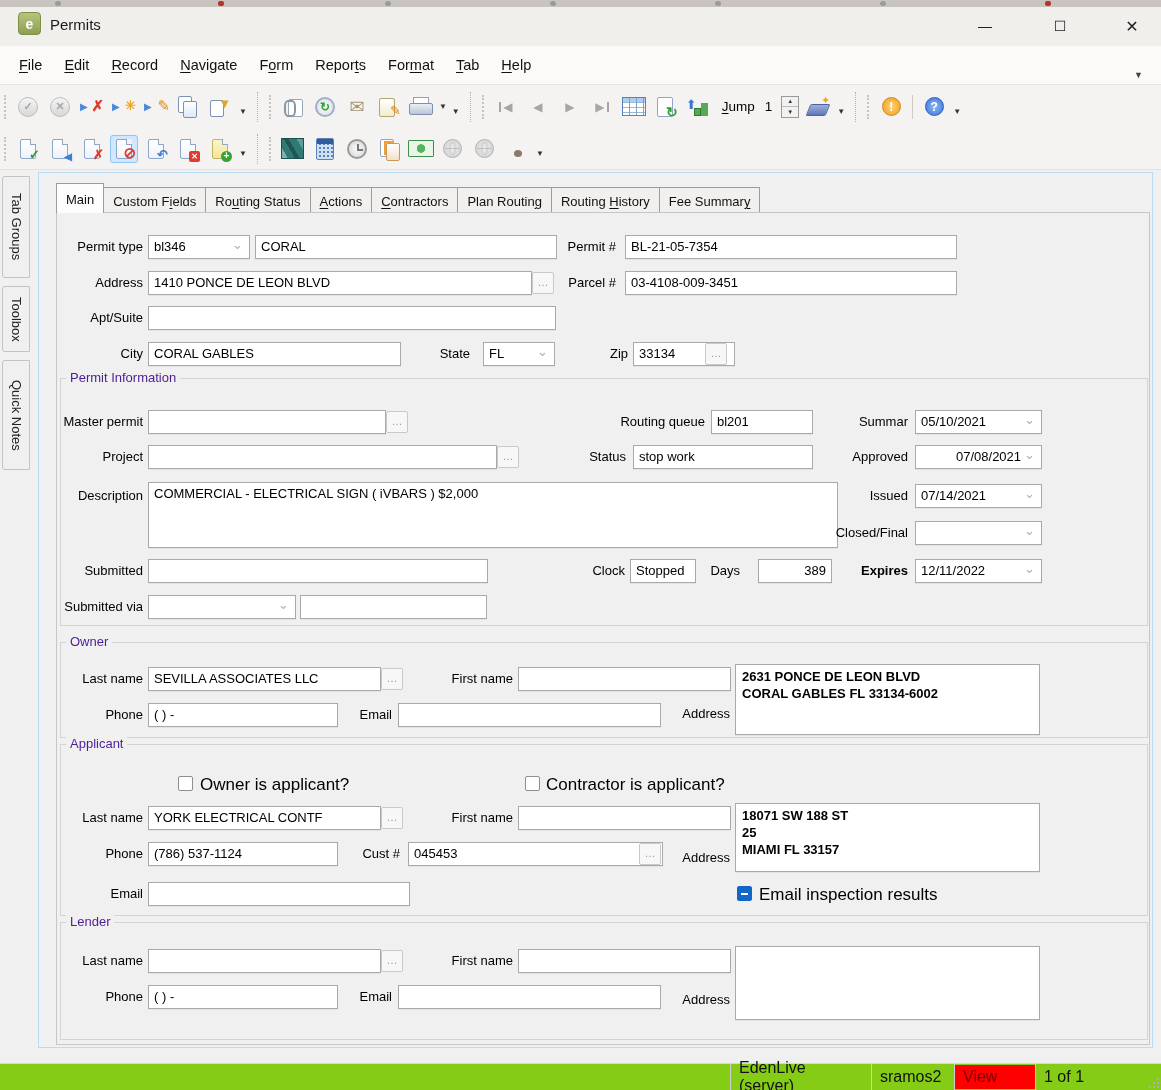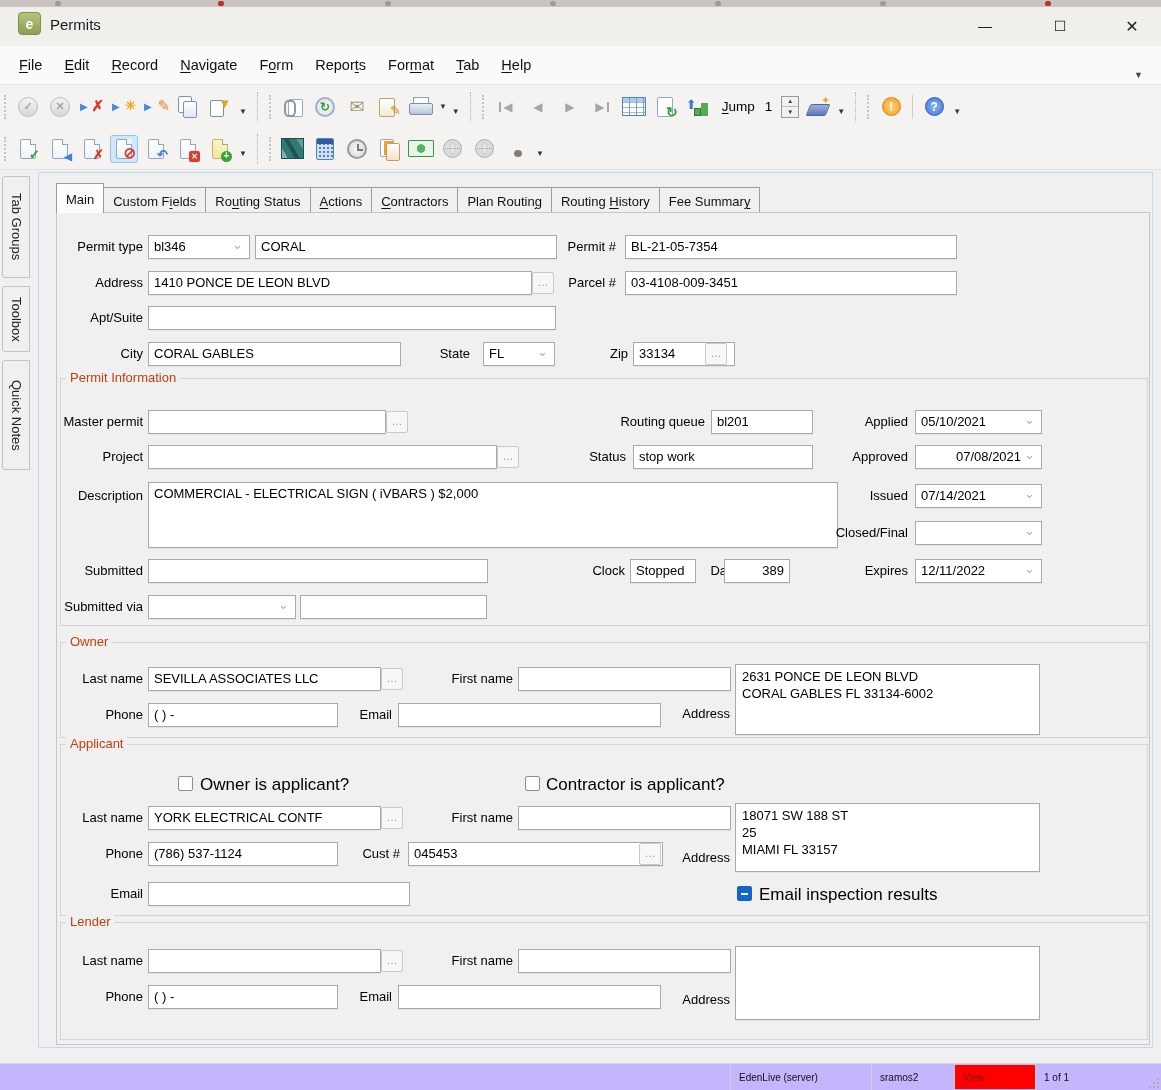--- a/index.html
+++ b/index.html
@@ -132,29 +132,29 @@
   .tab { font-size:13px; color:#111; padding:6px 9px 7px 9px; background:#f1f0ee; border:1px solid #9c9c9c; border-bottom:none; margin-right:-1px; position:relative; height:26px; top:0; }
   .tab.selected { background:#fcfcfc; height:30px; z-index:3; padding-top:8px; }
 
   
   .lbl { position:absolute; font-size:13px; color:#000; text-align:right; height:16px; line-height:16px; white-space:nowrap; }
   .tb { position:absolute; background:#fff; border:1px solid #a9a9a9; height:24px; font-size:13px; padding:3px 5px; color:#000; white-space:nowrap; overflow:hidden; box-shadow:0 1px 0 rgba(0,0,0,0.05); }
   .tb.num { text-align:right; }
   .combo::after { content:"⌄"; position:absolute; right:6px; top:1px; color:#9fb3c2; font-size:13px; }
   .dots { position:absolute; width:22px; height:22px; background:#f7f7f7; border:1px solid #c9c9c9; border-radius:2px; color:#9a9a9a; font-size:11px; text-align:center; line-height:18px; }
   .grp { position:absolute; border:1px solid #d4d4d4; }
-  .grp-label { position:absolute; font-size:13px; color:#c2410c; background:#f0f0f0; padding:0 4px; height:16px; line-height:16px; }
-  .addrbox { position:absolute; background:#fff; border:1px solid #a9a9a9; font-size:13px; padding:3px 6px; color:#000; white-space:pre-line; line-height:17px; box-shadow:0 1px 0 rgba(0,0,0,0.05); }
+  .grp-label { position:absolute; font-size:13px; color:#4c1d95; background:#f0f0f0; padding:0 4px; height:16px; line-height:16px; }
+  .addrbox { position:absolute; background:#fff; border:1px solid #a9a9a9; font-size:13px; padding:3px 6px; color:#000; white-space:pre-line; line-height:17px; box-shadow:0 1px 0 rgba(0,0,0,0.05);font-weight:bold; }
   .cb { position:absolute; width:15px; height:15px; background:#fff; border:1px solid #8f8f8f; border-radius:2px; }
   .cb.indet { background:#1266c8; border-color:#1266c8; }
   .cb.indet::after { content:""; position:absolute; left:3px; top:6px; width:7px; height:2px; background:#fff; }
   .cblbl { position:absolute; font-size:17px; color:#000; height:16px; line-height:16px; white-space:nowrap; }
 
   
-  #statusbar { position:absolute; left:0; top:1063px; width:1161px; height:27px; background:#c4b5fd; border-top:1px solid #d8d6d3; display:flex; align-items:stretch; font-size:10px; color:#111; }
+  #statusbar { position:absolute; left:0; top:1063px; width:1161px; height:27px; background:#84cc16; border-top:1px solid #d8d6d3; display:flex; align-items:stretch; font-size:16px; color:#111; }
   .sb-sep { border-left:1px solid #d2d0cd; }
   .sb-cell { display:flex; align-items:center; padding:0 8px; }
   #sb-mode { background:#ff0000; color:#7a0000; width:80px; margin:1px 0; }
   #grip { position:absolute; right:2px; bottom:2px; width:10px; height:10px; }
   #grip::before { content:""; position:absolute; right:0; bottom:0; width:2px; height:2px; background:#b0aeab;
      box-shadow:-4px 0 #b0aeab, -8px 0 #b0aeab, 0 -4px #b0aeab, -4px -4px #b0aeab, 0 -8px #b0aeab; }
 </style>
 </head>
 <body>
 
@@ -375,21 +375,21 @@
   <div class="dots" style="left:705px;top:343px;">…</div>
 
   <div class="grp" style="left:60px;top:378px;width:1088px;height:248px;"></div>
   <span class="grp-label" style="left:66px;top:370px;">Permit Information</span>
 
   <span class="lbl" style="left:40px;top:414px;width:103px;">Master permit</span>
   <div class="tb" style="left:148px;top:410px;width:238px;"></div>
   <div class="dots" style="left:386px;top:411px;">…</div>
   <span class="lbl" style="left:595px;top:414px;width:110px;">Routing queue</span>
   <div class="tb" style="left:711px;top:410px;width:102px;">bl201</div>
-  <span class="lbl" style="left:845px;top:414px;width:63px;">Applied</span>
+  <span class="lbl" style="left:845px;top:414px;width:63px;">Summar</span>
   <div class="tb combo" style="left:915px;top:410px;width:127px;">05/10/2021</div>
 
   <span class="lbl" style="left:40px;top:449px;width:103px;">Project</span>
   <div class="tb" style="left:148px;top:445px;width:349px;"></div>
   <div class="dots" style="left:497px;top:446px;">…</div>
   <span class="lbl" style="left:585px;top:449px;width:41px;">Status</span>
   <div class="tb" style="left:633px;top:445px;width:180px;">stop work</div>
   <span class="lbl" style="left:830px;top:449px;width:78px;">Approved</span>
   <div class="tb combo" style="left:915px;top:445px;width:127px;padding-left:40px;">07/08/2021</div>
 
@@ -398,22 +398,22 @@
   <span class="lbl" style="left:850px;top:488px;width:58px;">Issued</span>
   <div class="tb combo" style="left:915px;top:484px;width:127px;">07/14/2021</div>
   <span class="lbl" style="left:820px;top:525px;width:88px;">Closed/Final</span>
   <div class="tb combo" style="left:915px;top:521px;width:127px;"></div>
 
   <span class="lbl" style="left:60px;top:563px;width:83px;">Submitted</span>
   <div class="tb" style="left:148px;top:559px;width:340px;"></div>
   <span class="lbl" style="left:585px;top:563px;width:40px;">Clock</span>
   <div class="tb" style="left:630px;top:559px;width:66px;">Stopped</div>
   <span class="lbl" style="left:702px;top:563px;width:38px;">Days</span>
-  <div class="tb num" style="left:724px;top:559px;width:66px;">389</div>
-  <span class="lbl" style="left:850px;top:563px;width:58px;">Expires</span>
+  <div class="tb num" style="left:758px;top:559px;width:74px;">389</div>
+  <span class="lbl" style="left:850px;top:563px;width:58px;font-weight:bold;">Expires</span>
   <div class="tb combo" style="left:915px;top:559px;width:127px;">12/11/2022</div>
 
   <span class="lbl" style="left:45px;top:599px;width:98px;">Submitted via</span>
   <div class="tb combo" style="left:148px;top:595px;width:148px;"></div>
   <div class="tb" style="left:300px;top:595px;width:187px;"></div>
 
   <div class="grp" style="left:60px;top:642px;width:1088px;height:96px;"></div>
   <span class="grp-label" style="left:66px;top:634px;">Owner</span>
 
   <span class="lbl" style="left:60px;top:671px;width:83px;">Last name</span>

